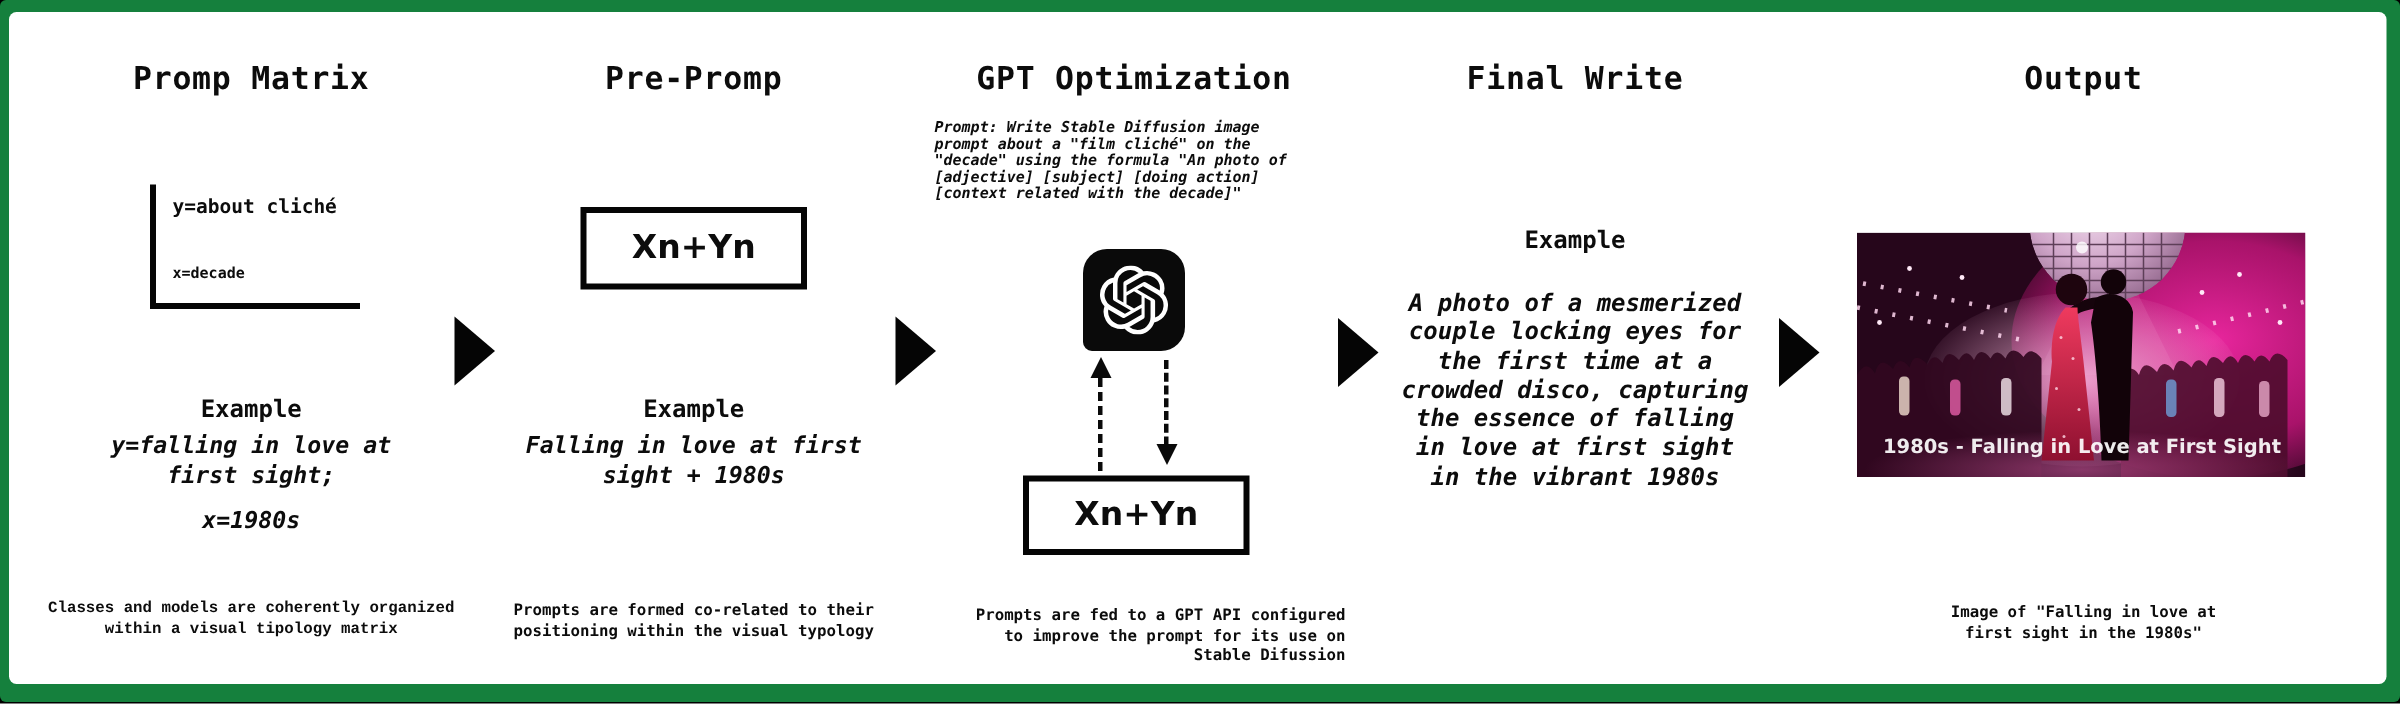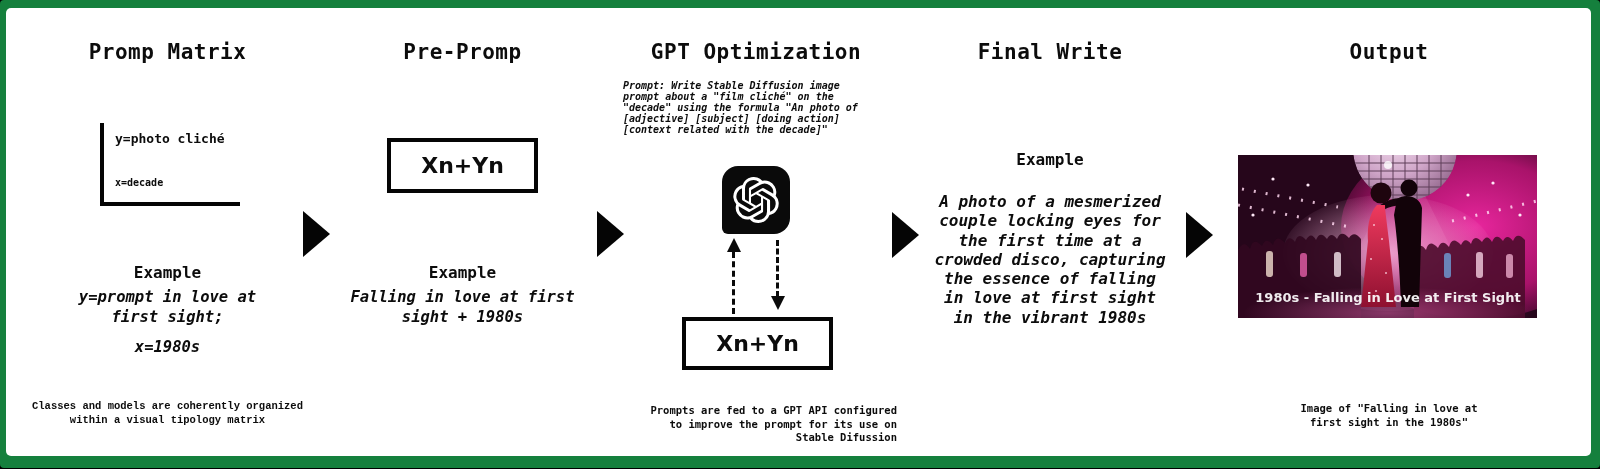--- a/index.html
+++ b/index.html
@@ -76,38 +76,40 @@
 </head>
 <body>
 
 <div id="app">
   <div class="canvas"></div>
 
   <div class="stage" id="stage-prompt-matrix">
     <div class="stage-title">Promp Matrix</div>
     <div class="axis-v"></div>
     <div class="axis-h"></div>
-    <div class="axis-ylabel">y=photo cliché</div>
+    <div class="axis-ylabel">y=about cliché</div>
     <div class="axis-xlabel">x=decade</div>
     <div class="example-heading" id="pm-example-h">Example</div>
-    <div class="example-text" id="pm-example">y=prompt in love at
+    <div class="example-text" id="pm-example">y=falling in love at
 first sight;</div>
     <div class="example-text" id="pm-example-x">x=1980s</div>
     <div class="footer-note" id="pm-footer">Classes and models are coherently organized
 within a visual tipology matrix</div>
   </div>
 
   <div class="stage" id="stage-pre-prompt">
     <div class="stage-title">Pre-Promp</div>
     <div class="xy-box" id="box-pre-prompt">
       <span>Xn+Yn</span>
     </div>
     <div class="example-heading" id="pp-example-h">Example</div>
     <div class="example-text" id="pp-example">Falling in love at first
 sight + 1980s</div>
+    <div class="footer-note" id="pp-footer">Prompts are formed co-related to their
+positioning within the visual typology</div>
   </div>
 
   <div class="stage" id="stage-gpt-optimization">
     <div class="stage-title">GPT Optimization</div>
     <div class="prompt-note">Prompt: Write Stable Diffusion image
 prompt about a "film cliché" on the
 "decade" using the formula "An photo of
 [adjective] [subject] [doing action]
 [context related with the decade]"</div>
     <div class="gpt-logo">

